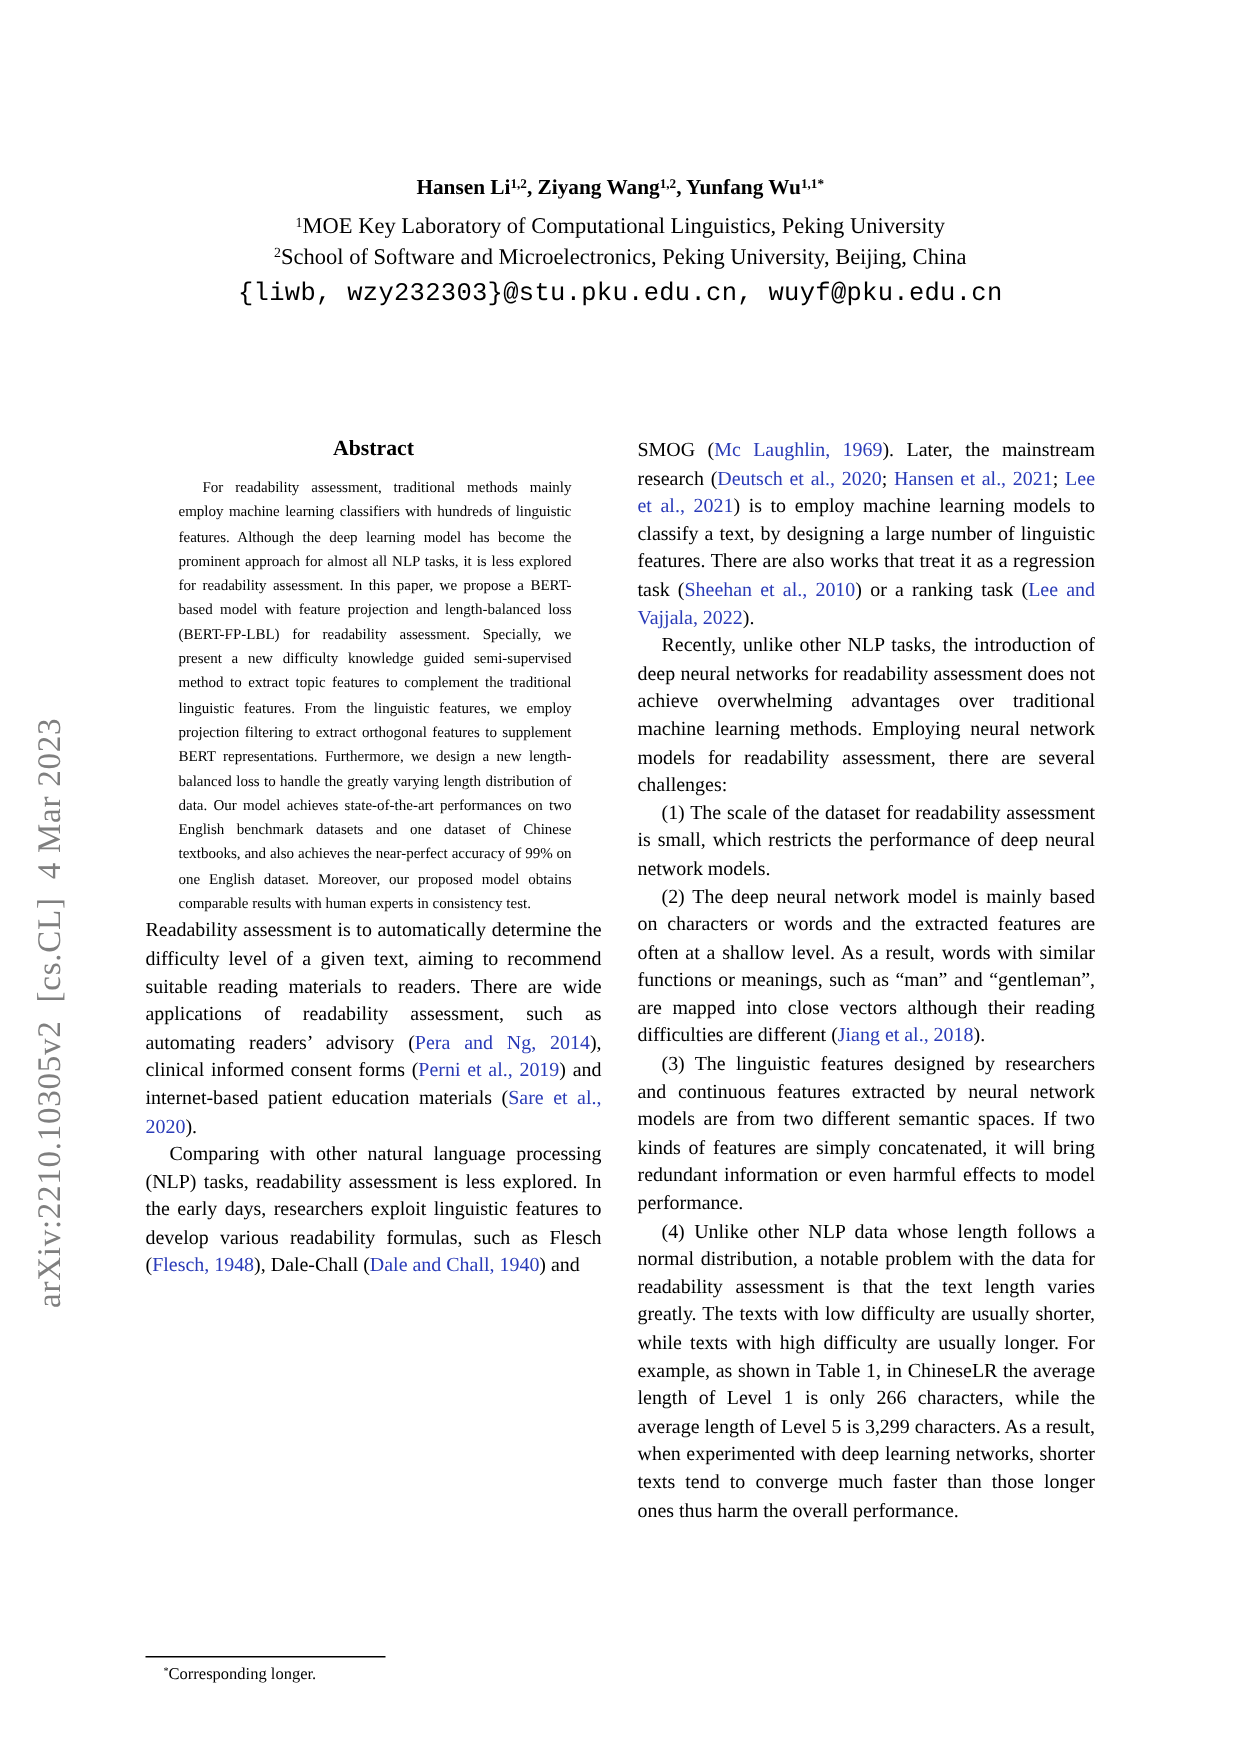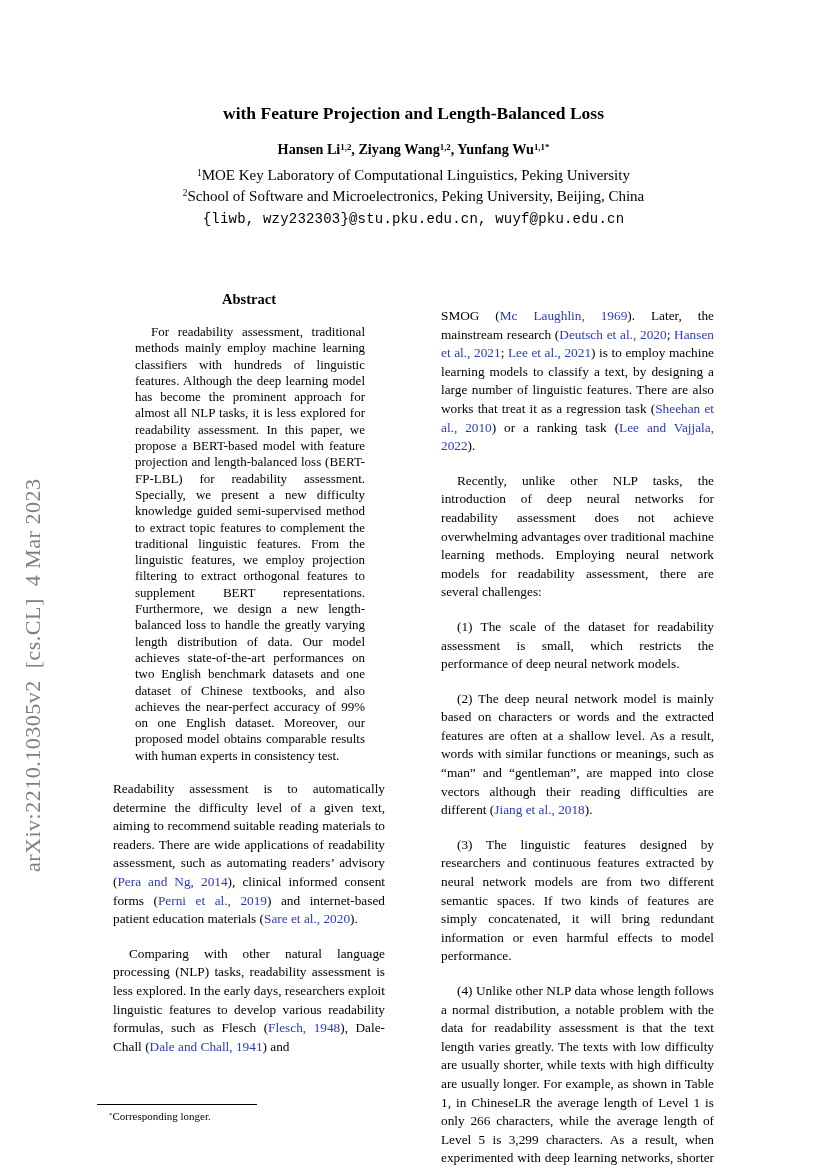--- a/index.html
+++ b/index.html
@@ -28,81 +28,80 @@
 
   
   .title-block { position: absolute; left: 97px; width: 633px; top: 101px; text-align: center; }
   .paper-title { margin: 0; font-size: 17.5px; font-weight: bold; line-height: 24px; }
   .title-line { display: block; }
   .author-line { margin-top: 16px; font-size: 14.2px; font-weight: bold; }
   .affiliations { margin-top: 7px; font-size: 15px; line-height: 20.5px; }
   .email-line {
     margin-top: 5px;
     font-family: "Liberation Mono", "DejaVu Sans Mono", monospace;
-    font-size: 14px; letter-spacing: 0.2px;
+    font-size: 17px; letter-spacing: 0.2px;
   }
 
   sup { font-size: 0.62em; line-height: 0; position: relative; top: -0.45em; vertical-align: baseline; }
 
   
   .columns {
     position: absolute; left: 97px; top: 291px; width: 633px;
     display: flex; gap: 24px; align-items: flex-start;
   }
   .col { text-align: justify; hyphens: auto; -webkit-hyphens: auto; }
   .col-left { width: 304px; }
   .col-right { width: 305px; }
 
   .abstract-heading { margin: 0 0 10px 0; font-size: 14.5px; font-weight: bold; text-align: center; }
-  .abstract-body { margin: 0 20px 0 22px; font-size: 13px; line-height: 16.3px; text-align: justify; }
+  .abstract-body { margin: 0 20px 0 22px; font-size: 10px; line-height: 16.3px; text-align: justify; }
 
   .section-heading { margin: 21px 0 11px 0; font-size: 14.8px; font-weight: bold; text-align: left; }
   .section-number { margin-right: 14px; }
 
   .body-text { font-size: 13.3px; line-height: 18.6px; }
-  .para { margin: 16px; }
+  .para { margin: 0; }
   .para.indent { text-indent: 16px; }
 
   .cite { color: var(--citation, #2a3bb8); }
 
   
   .footnote { position: absolute; left: 97px; top: 1104px; width: 304px; font-size: 11px; line-height: 14px; text-align: left; }
   .footnote-rule { width: 160px; border: 0; border-top: 1px solid #000; margin: 0 0 4px 0; }
   .footnote-text { margin: 0; text-indent: 12px; }
 </style>
 </head>
 <body>
 
 <div class="page">
 
   <div class="arxiv">arXiv:2210.10305v2  [cs.CL]  4 Mar 2023</div>
 
   <header class="title-block">
     <h1 class="paper-title">
-      <span class="title-line">with Feature Projection and Length-Balanced Loss</span>
     </h1>
     <div class="author-line"><span>Hansen Li</span><sup>1,2</sup><span>, </span><span>Ziyang Wang</span><sup>1,2</sup><span>, </span><span>Yunfang Wu</span><sup>1,1*</sup></div>
     <div class="affiliations">
       <div class="affiliation"><sup>1</sup><span>MOE Key Laboratory of Computational Linguistics, Peking University</span></div>
       <div class="affiliation"><sup>2</sup><span>School of Software and Microelectronics, Peking University, Beijing, China</span></div>
     </div>
     <div class="email-line">{liwb, wzy232303}@stu.pku.edu.cn, wuyf@pku.edu.cn</div>
   </header>
 
   <main class="columns">
 
     <section class="col col-left">
       <h2 class="abstract-heading">Abstract</h2>
       <div class="abstract-body">
           <p class="para indent"><span>For readability assessment, traditional methods mainly employ machine learning classifiers with hundreds of linguistic features. Although the deep learning model has become the prominent approach for almost all NLP tasks, it is less explored for readability assessment. In this paper, we propose a BERT-based model with feature projection and length-balanced loss (BERT-FP-LBL) for readability assessment. Specially, we present a new difficulty knowledge guided semi-supervised method to extract topic features to complement the traditional linguistic features. From the linguistic features, we employ projection filtering to extract orthogonal features to supplement BERT representations. Furthermore, we design a new length-balanced loss to handle the greatly varying length distribution of data. Our model achieves state-of-the-art performances on two English benchmark datasets and one dataset of Chinese textbooks, and also achieves the near-perfect accuracy of 99% on one English dataset. Moreover, our proposed model obtains comparable results with human experts in consistency test.</span></p>
         </div>
 
       <div class="body-text">
           <p class="para"><span>Readability assessment is to automatically determine the difficulty level of a given text, aiming to recommend suitable reading materials to readers. There are wide applications of readability assessment, such as automating readers’ advisory (</span><span class="cite">Pera and Ng, 2014</span><span>), clinical informed consent forms (</span><span class="cite">Perni et al., 2019</span><span>) and internet-based patient education materials (</span><span class="cite">Sare et al., 2020</span><span>).</span></p>
-          <p class="para indent"><span>Comparing with other natural language processing (NLP) tasks, readability assessment is less explored. In the early days, researchers exploit linguistic features to develop various readability formulas, such as Flesch (</span><span class="cite">Flesch, 1948</span><span>), Dale-Chall (</span><span class="cite">Dale and Chall, 1941</span><span>) and</span></p>
+          <p class="para indent"><span>Comparing with other natural language processing (NLP) tasks, readability assessment is less explored. In the early days, researchers exploit linguistic features to develop various readability formulas, such as Flesch (</span><span class="cite">Flesch, 1948</span><span>), Dale-Chall (</span><span class="cite">Dale and Chall, 1940</span><span>) and</span></p>
         </div>
     </section>
 
     <section class="col col-right body-text">
         <p class="para"><span>SMOG (</span><span class="cite">Mc Laughlin, 1969</span><span>).  Later, the mainstream research (</span><span class="cite">Deutsch et al., 2020</span><span>; </span><span class="cite">Hansen et al., 2021</span><span>; </span><span class="cite">Lee et al., 2021</span><span>) is to employ machine learning models to classify a text, by designing a large number of linguistic features. There are also works that treat it as a regression task (</span><span class="cite">Sheehan et al., 2010</span><span>) or a ranking task (</span><span class="cite">Lee and Vajjala, 2022</span><span>).</span></p>
         <p class="para indent"><span>Recently, unlike other NLP tasks, the introduction of deep neural networks for readability assessment does not achieve overwhelming advantages over traditional machine learning methods. Employing neural network models for readability assessment, there are several challenges:</span></p>
         <p class="para indent"><span>(1) The scale of the dataset for readability assessment is small, which restricts the performance of deep neural network models.</span></p>
         <p class="para indent"><span>(2) The deep neural network model is mainly based on characters or words and the extracted features are often at a shallow level. As a result, words with similar functions or meanings, such as “man” and “gentleman”, are mapped into close vectors although their reading difficulties are different (</span><span class="cite">Jiang et al., 2018</span><span>).</span></p>
         <p class="para indent"><span>(3) The linguistic features designed by researchers and continuous features extracted by neural network models are from two different semantic spaces. If two kinds of features are simply concatenated, it will bring redundant information or even harmful effects to model performance.</span></p>
         <p class="para indent"><span>(4) Unlike other NLP data whose length follows a normal distribution, a notable problem with the data for readability assessment is that the text length varies greatly. The texts with low difficulty are usually shorter, while texts with high difficulty are usually longer. For example, as shown in Table 1, in ChineseLR the average length of Level 1 is only 266 characters, while the average length of Level 5 is 3,299 characters. As a result, when experimented with deep learning networks, shorter texts tend to converge much faster than those longer ones thus harm the overall performance.</span></p>

